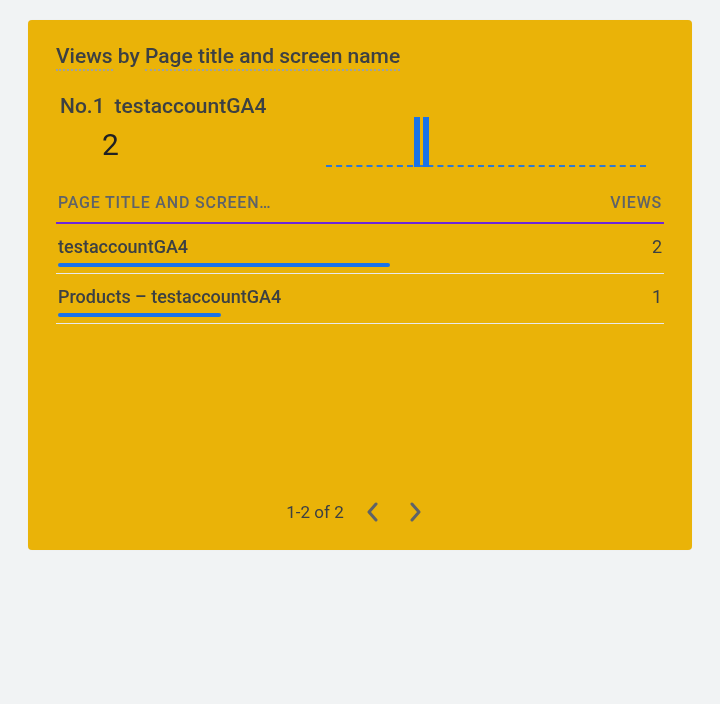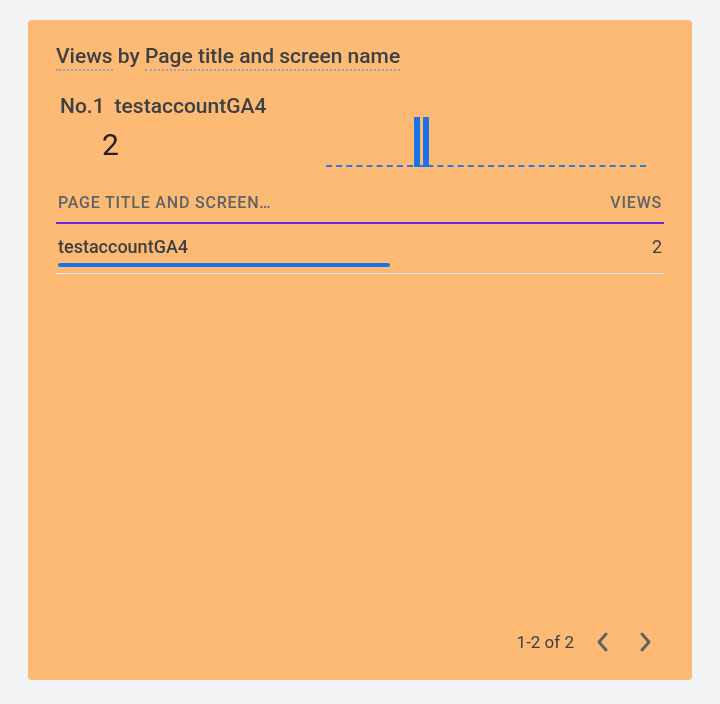--- a/index.html
+++ b/index.html
@@ -8,24 +8,24 @@
       padding: 0;
     }
     body {
       font-family: 'Google Sans', Roboto, Arial, sans-serif;
       background: #f1f3f4;
       width: 720px;
       height: 704px;
       padding: 20px 28px 20px 28px;
     }
     .card {
-      background: #fdba74;
+      background: #eab308;
       border-radius: 4px;
       padding: 24px 28px 20px 28px;
-      height: 660px;
+      height: 530px;
       display: flex;
       flex-direction: column;
       box-shadow: 0 0 1px rgba(0,0,0,0.08);
     }
     .title {
       font-size: 21px;
       color: #3c4043;
       font-weight: 500;
       margin-bottom: 26px;
     }
@@ -130,21 +130,21 @@
       height: 4px;
       background: #1a73e8;
       border-radius: 2px;
     }
     .spacer {
       flex: 1;
     }
     .pager {
       display: flex;
       align-items: center;
-      justify-content: flex-end;
+      justify-content: center;
       gap: 16px;
       font-size: 17px;
       color: #3c4043;
       padding: 8px 6px 4px 0;
     }
     .pager-btn {
       color: #5f6368;
       font-size: 20px;
       font-weight: 700;
       cursor: pointer;
@@ -186,20 +186,29 @@
   </div>
 
   <div class="table-body">
     <div class="row">
       <div class="row-top">
         <span>testaccountGA4</span>
         <span class="row-value">2</span>
       </div>
       <div class="row-bar-track">
         <div class="row-bar" style="width:55%"></div>
+      </div>
+    </div>
+    <div class="row">
+      <div class="row-top">
+        <span>Products – testaccountGA4</span>
+        <span class="row-value">1</span>
+      </div>
+      <div class="row-bar-track">
+        <div class="row-bar" style="width:27%"></div>
       </div>
     </div>
   </div>
 
   <div class="spacer"></div>
 
   <div class="pager">
     <span>1-2 of 2</span>
     <span class="pager-btn">
       <svg width="14" height="20" viewBox="0 0 14 20">

